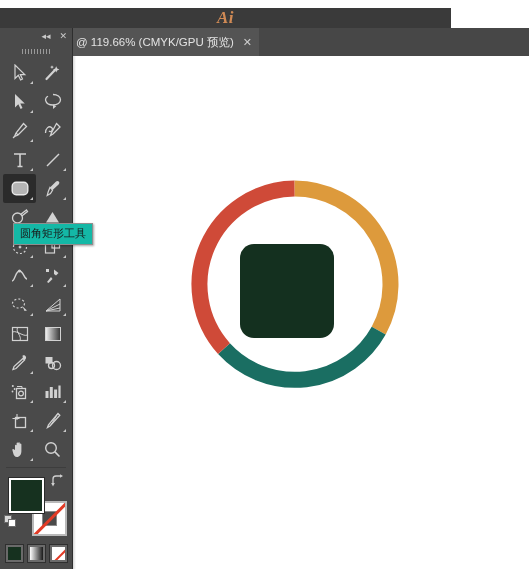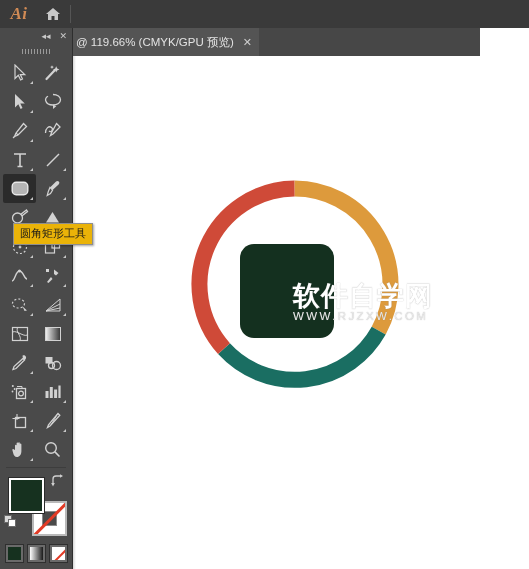--- a/index.html
+++ b/index.html
@@ -6,38 +6,38 @@
   body{
     width:529px;height:569px;overflow:hidden;
     background:#ffffff;
     font-family:"Liberation Sans","DejaVu Sans",sans-serif;
     -webkit-font-smoothing:antialiased;
   }
   #app{position:relative;width:529px;height:569px;overflow:hidden;background:#fff;}
 
   
   .menubar{
-    position:absolute;left:0;top:0;width:529px;height:28px;
-    background:#3a3a3a;display:flex;align-items:center;
+    position:absolute;left:0;top:8px;width:451px;height:28px;
+    background:#3a3a3a;display:flex;align-items:center;flex-direction:column;
   }
   .ai-logo{
     width:38px;height:28px;display:flex;align-items:center;justify-content:center;
     color:#d08a55;font-size:17px;font-weight:bold;font-style:italic;
     letter-spacing:.5px;font-family:"Liberation Serif",serif;
   }
   .home-icon{width:30px;height:28px;display:flex;align-items:center;justify-content:center;}
   .menu-sep{width:1px;height:18px;background:#555;margin:0 6px 0 2px;}
   .menu-items{display:flex;align-items:center;}
   .menu-item{
     color:#d6d6d6;font-size:11.5px;padding:3px 8px;white-space:nowrap;cursor:default;
   }
 
   
   .tabbar{
-    position:absolute;left:0;top:28px;width:480px;height:28px;background:#474747;
+    position:absolute;left:0;top:28px;width:529px;height:28px;background:#474747;
   }
   .doctab{
     position:absolute;left:70px;top:0;height:28px;background:#545454;
     display:flex;align-items:center;padding:0 7px 0 6px;box-sizing:border-box;
   }
   .doctab-label{color:#e2e2e2;font-size:11.5px;white-space:nowrap;}
   .doctab-close{
     color:#cfcfcf;font-size:11px;margin-left:9px;line-height:1;cursor:default;font-weight:bold;
   }
 
@@ -96,21 +96,21 @@
   .tool.selected{background:#2b2b2b;border-radius:2px;}
   .tool .corner{
     position:absolute;right:3px;bottom:3px;width:0;height:0;
     border-left:3px solid transparent;border-bottom:3px solid #c6c6c6;
   }
   .tp-div{height:1px;background:#3d3d3d;margin:3px 6px;}
 
   
   .tooltip{
     position:absolute;left:13px;top:195px;
-    background:#eab308;border:1px solid #8e8e8e;color:#1a1a1a;
+    background:#14b8a6;border:1px solid #8e8e8e;color:#1a1a1a;
     font-size:11px;padding:2px 6px 3px 6px;white-space:nowrap;z-index:40;
     box-shadow:1px 1px 2px rgba(0,0,0,.35);
   }
 
   
   .colorbox{position:relative;width:73px;height:62px;margin-top:4px;}
   .fill-sw{
     position:absolute;left:9px;top:6px;width:35px;height:35px;
     background:#16311f;border:2px solid #ffffff;box-sizing:border-box;
     box-shadow:0 0 0 1px #2a2a2a;
@@ -179,24 +179,20 @@
         <path d="M112.5 16.5 A96 96 0 0 1 196.7 158.6" stroke="#dd9a3c"></path>
 
         <path d="M196.7 158.6 A96 96 0 0 1 42.0 176.6" stroke="#1a6e62"></path>
 
         <path d="M42.0 176.6 A96 96 0 0 1 112.5 16.5" stroke="#cf4a38"></path>
       </g>
     </svg>
   </div>
   <div class="inner-square"></div>
 
-  <div class="watermark">
-    <div class="wm-main">软件自学网</div>
-    <div class="wm-sub">WWW.RJZXW.COM</div>
-  </div>
 
   <div class="toolpanel">
 
     <div class="tp-header">
       <span class="tp-hdr-btn">◂◂</span>
       <span class="tp-hdr-btn">✕</span>
     </div>
     <div class="tp-grip">
         <span></span>
       </div>

